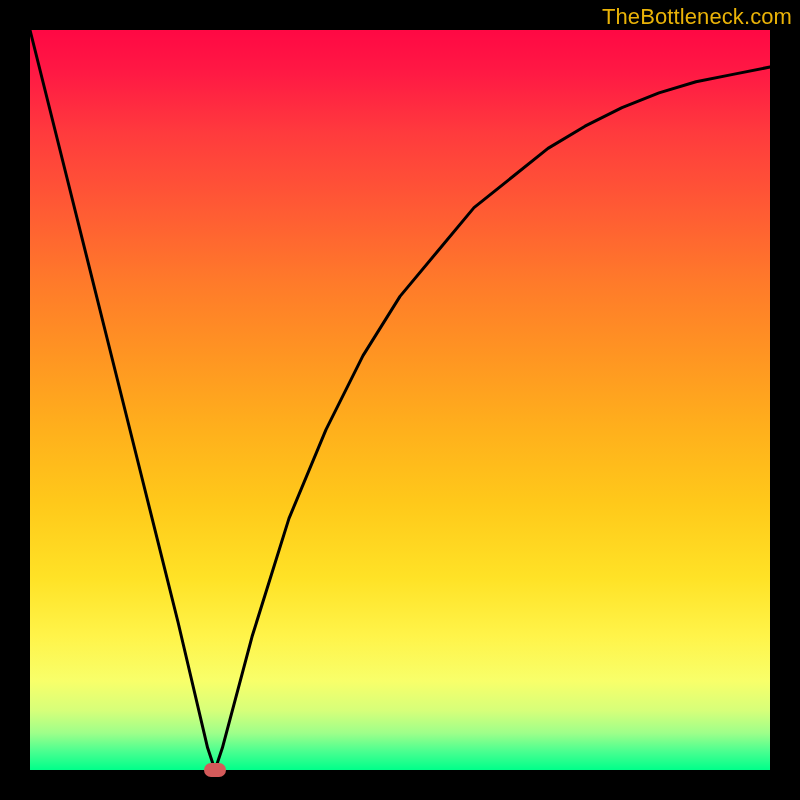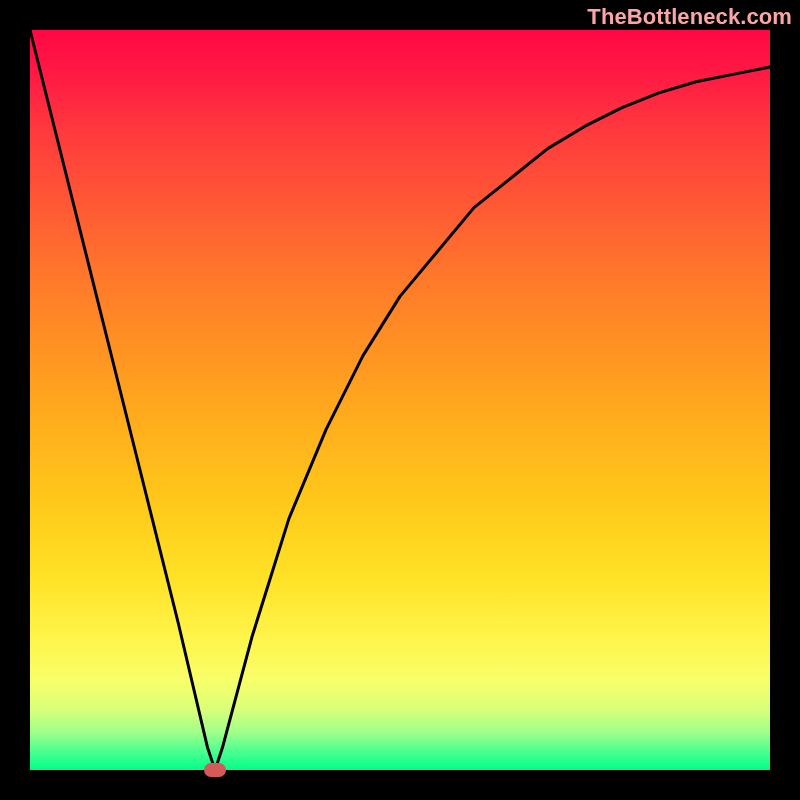--- a/index.html
+++ b/index.html
@@ -39,23 +39,23 @@
       #d6ff7a 92%,
       #9eff8a 95%,
       #4aff90 97.5%,
       #00ff8a 100%
     );
   }
   .attribution {
     position: absolute;
     top: 4px;
     right: 8px;
-    color: #fca5a5;
+    color: #eab308;
     font-size: 22px;
-    font-weight: 700;
+    font-weight: 400;
     letter-spacing: 0.1px;
     user-select: none;
   }
   svg.curve {
     position: absolute;
     left: 0;
     top: 0;
     width: 740px;
     height: 740px;
     overflow: visible;

